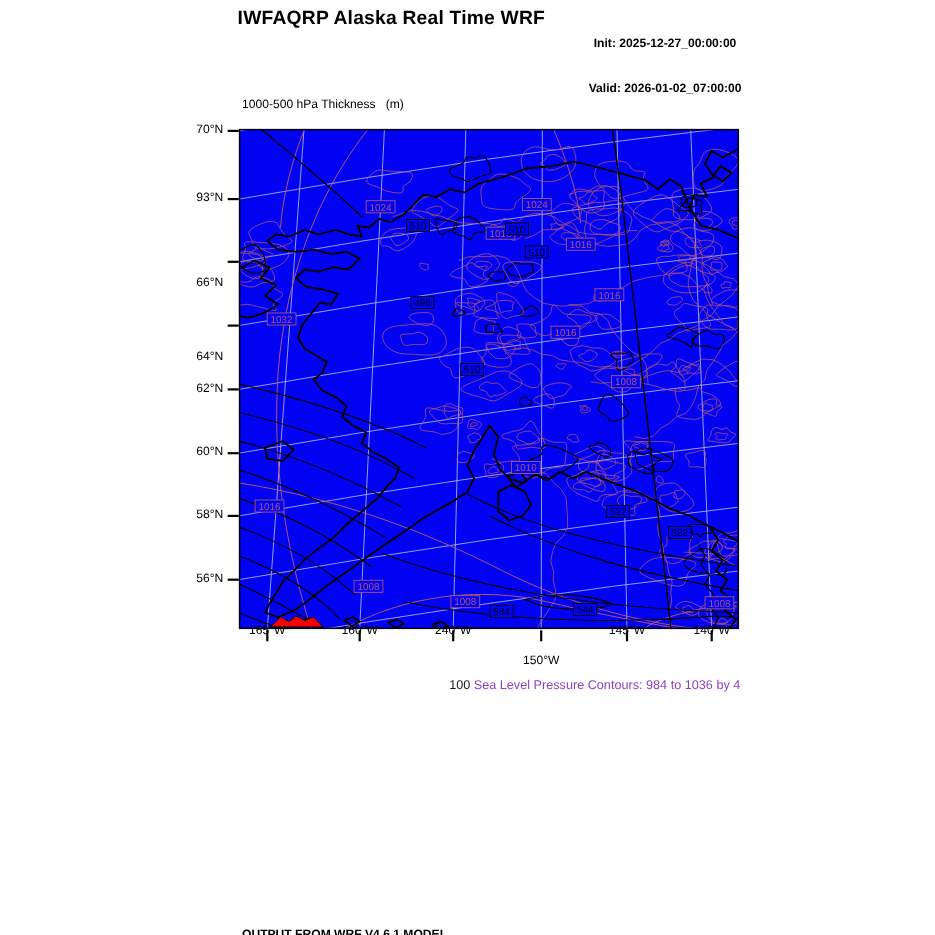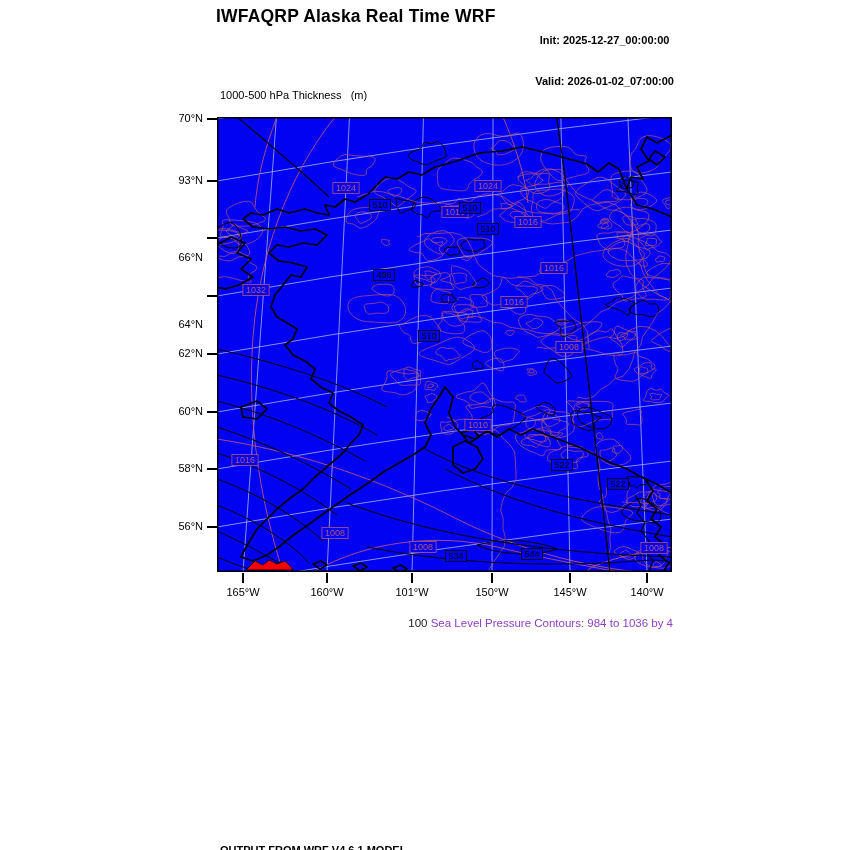--- a/index.html
+++ b/index.html
@@ -16,21 +16,21 @@
     font-size:11px;font-weight:bold;line-height:13.5px;white-space:pre;
   }
   .legend{
     position:absolute;left:220px;top:63px;font-size:11px;line-height:13px;white-space:pre;
   }
   .map-wrap{position:absolute;left:217px;top:117px;width:455px;height:455px;}
   .map-wrap svg{display:block;}
   .lat-tick{position:absolute;width:10px;height:2px;background:#000;left:207px;}
   .lat-label{position:absolute;width:44px;text-align:right;left:159px;font-size:11px;white-space:pre;}
   .lon-tick{position:absolute;width:2px;height:10px;background:#000;top:573px;}
-  .lon-label{position:absolute;width:60px;text-align:center;top:586px;font-size:11px;white-space:pre;}
+  .lon-label{position:absolute;width:60px;text-align:center;top:567px;font-size:11px;white-space:pre;}
   .contourinfo{
     position:absolute;top:605px;right:177px;font-size:11.5px;white-space:pre;text-align:right;
   }
   .contourinfo .prefix{color:#1a1a1a;}
   .contourinfo .slptext{color:#8e3fc4;}
   .footer{
     position:absolute;left:220px;top:817px;font-size:11px;font-weight:bold;
     line-height:13.5px;white-space:pre;
   }
 </style>
@@ -429,23 +429,23 @@
     <div class="lat-label" style="top: 462px;">58°N</div>
     <div class="lat-tick" style="top: 526px;"></div>
     <div class="lat-label" style="top: 520px;">56°N</div>
   </div>
 <div id="lon-axis">
     <div class="lon-tick" style="left: 242px;"></div>
     <div class="lon-label" style="left: 213px;">165°W</div>
     <div class="lon-tick" style="left: 326px;"></div>
     <div class="lon-label" style="left: 297px;">160°W</div>
     <div class="lon-tick" style="left: 411px;"></div>
-    <div class="lon-label" style="left: 382px;">101°W</div>
+    <div class="lon-label" style="left: 382px;">240°W</div>
     <div class="lon-tick" style="left: 491px;"></div>
-    <div class="lon-label" style="left: 462px;">150°W</div>
+    <div class="lon-label" style="left: 462px; margin-top: 28px;">150°W</div>
     <div class="lon-tick" style="left: 569px;"></div>
     <div class="lon-label" style="left: 540px;">145°W</div>
     <div class="lon-tick" style="left: 646px;"></div>
     <div class="lon-label" style="left: 617px;">140°W</div>
   </div>
 
 <div class="contourinfo">
   <span class="prefix">100</span><span> </span><span class="slptext" style="color: rgb(142, 63, 196);">Sea Level Pressure Contours: 984 to 1036 by 4</span>
 </div>
 

